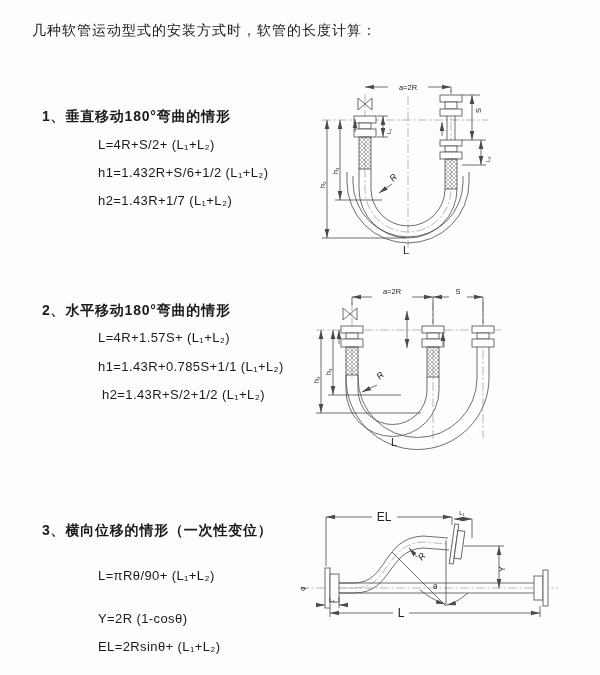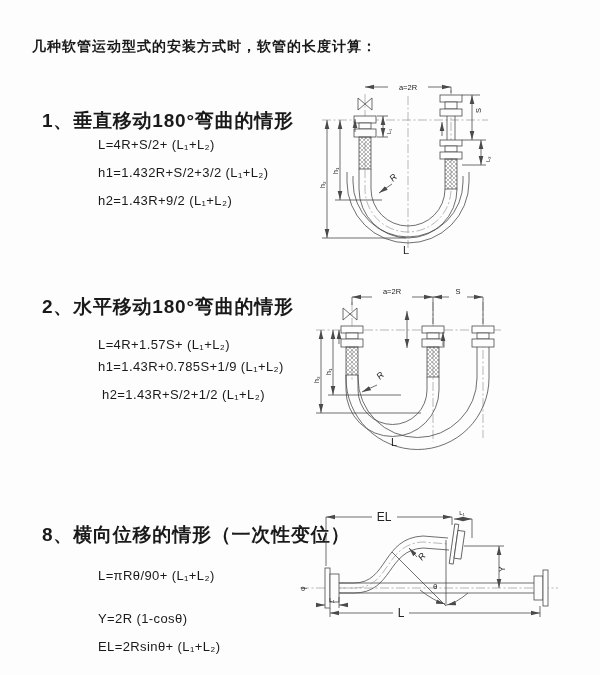--- a/index.html
+++ b/index.html
@@ -1,20 +1,20 @@
 <!DOCTYPE html>
 <html><head>
 <meta charset="utf-8">
 <style>
   html,body{margin:0;padding:0;}
   body{width:600px;height:675px;background:#fdfdfd;position:relative;
        font-family:"Liberation Sans",sans-serif;color:#1a1a1a;overflow:hidden;}
   .abs{position:absolute;white-space:nowrap;}
-  .title{font-size:14px;font-weight:bold;letter-spacing:1px;margin-top:16px;}
-  .heading{font-size:19px;font-weight:bold;letter-spacing:0.8px;}
+  .title{font-size:14px;font-weight:normal;letter-spacing:1px;}
+  .heading{font-size:14px;font-weight:bold;letter-spacing:0.8px;}
   .formula{font-size:13px;letter-spacing:0.4px;margin-left:36px;}
   svg{overflow:visible;}
   .ln{stroke:#4a4a4a;stroke-width:0.8;fill:none;stroke-linecap:butt;}
   .cl{stroke:#8a8a8a;stroke-width:0.6;stroke-dasharray:9 2.5 2 2.5;fill:none;}
   svg text{fill:#222;stroke:none;font-family:"Liberation Sans",sans-serif;}
 </style>
 </head>
 <body>
 
 <svg width="0" height="0" style="position:absolute">
@@ -28,29 +28,29 @@
     <marker id="as" markerUnits="userSpaceOnUse" markerWidth="10" markerHeight="8" refX="9" refY="3" orient="auto-start-reverse">
       <path d="M0,0.7 L9,3 L0,5.3 Z" fill="#4a4a4a"></path>
     </marker>
   </defs>
 </svg>
 
 <div class="abs title" style="left:32px;top:22px">几种软管运动型式的安装方式时，软管的长度计算：</div>
 
 <div class="abs heading" style="left:42px;top:108px">1、垂直移动180°弯曲的情形</div>
 <div class="abs formula" style="left:62px;top:137px">L=4R+S/2+ (L₁+L₂)</div>
-<div class="abs formula" style="left:62px;top:165px">h1=1.432R+S/2+3/2 (L₁+L₂)</div>
-<div class="abs formula" style="left:62px;top:193px">h2=1.43R+9/2 (L₁+L₂)</div>
-
-<div class="abs heading" style="left:42px;top:294px">2、水平移动180°弯曲的情形</div>
-<div class="abs formula" style="left:62px;top:337px">L=4R+1.57S+ (L₁+L₂)</div>
-<div class="abs formula" style="left:62px;top:359px">h1=1.43R+0.785S+1/9 (L₁+L₂)</div>
+<div class="abs formula" style="left:62px;top:165px">h1=1.432R+S/6+1/2 (L₁+L₂)</div>
+<div class="abs formula" style="left:62px;top:193px">h2=1.43R+1/7 (L₁+L₂)</div>
+
+<div class="abs heading" style="left:42px;top:302px">2、水平移动180°弯曲的情形</div>
+<div class="abs formula" style="left:62px;top:330px">L=4R+1.57S+ (L₁+L₂)</div>
+<div class="abs formula" style="left:62px;top:359px">h1=1.43R+0.785S+1/1 (L₁+L₂)</div>
 <div class="abs formula" style="left:66px;top:387px">h2=1.43R+S/2+1/2 (L₁+L₂)</div>
 
-<div class="abs heading" style="left:42px;top:522px">8、横向位移的情形（一次性变位）</div>
+<div class="abs heading" style="left:42px;top:522px">3、横向位移的情形（一次性变位）</div>
 <div class="abs formula" style="left:62px;top:568px">L=πRθ/90+ (L₁+L₂)</div>
 <div class="abs formula" style="left:62px;top:611px">Y=2R (1-cosθ)</div>
 <div class="abs formula" style="left:62px;top:639px">EL=2Rsinθ+ (L₁+L₂)</div>
 
 <svg class="abs" style="left:314px;top:70px" width="215" height="192" viewBox="0 0 215 192">
   <g class="ln">
     <line class="cl" x1="94" y1="26" x2="94" y2="178"></line>
     <line class="cl" x1="8" y1="50" x2="174" y2="50"></line>
     <line class="cl" x1="51" y1="24" x2="51" y2="97"></line>
     <line class="cl" x1="137" y1="20" x2="137" y2="117"></line>

